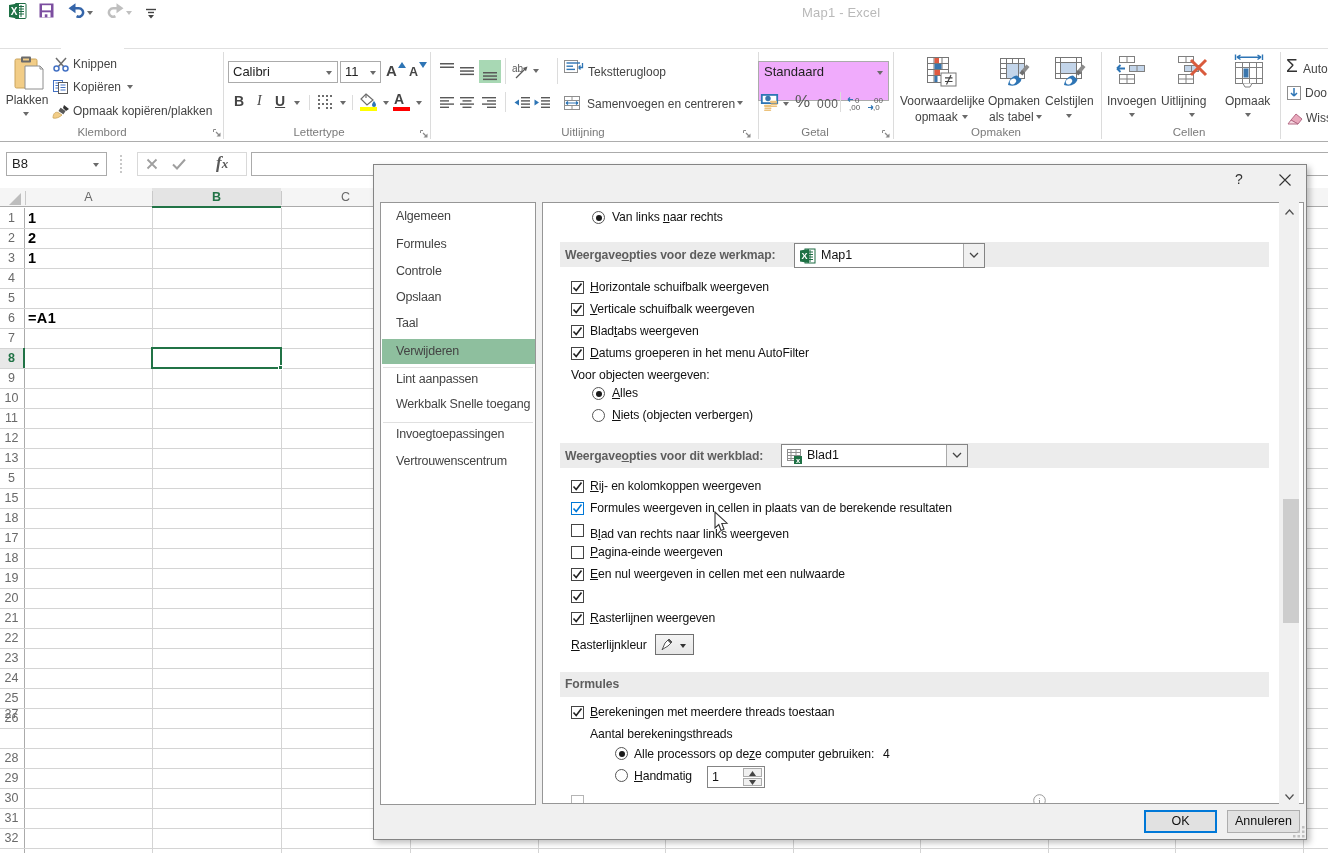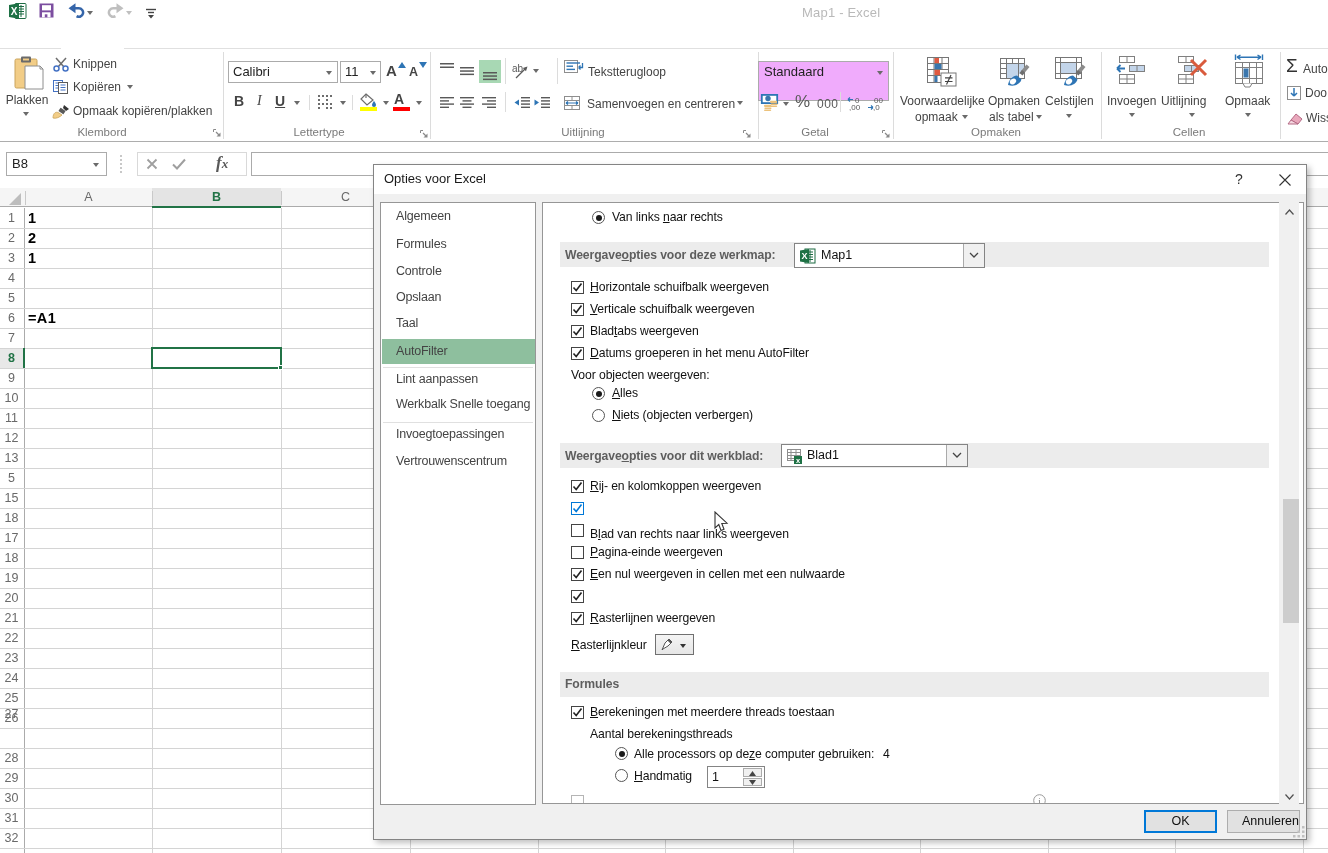--- a/index.html
+++ b/index.html
@@ -531,34 +531,31 @@
 <div class="abs" style="left:1303px;top:20px;width:1px;height:645px;background:#d4d4d4;"></div>
 <div class="cellval" style="left:28px;top:20px;">1</div>
 <div class="cellval" style="left:28px;top:40px;">2</div>
 <div class="cellval" style="left:28px;top:60px;">1</div>
 <div class="cellval" style="left:28px;top:120px;">=A1</div>
 <div class="abs" style="left:151px;top:159px;width:131px;height:22px;border:2px solid #217346;background:transparent;"></div>
 <div class="abs" style="left:278px;top:177px;width:5px;height:5px;background:#217346;border:1px solid #fff;"></div>
 <div class="abs" style="left:23px;top:160px;width:2px;height:20px;background:#217346;"></div>
 </div>
 <div id="dlg">
-<div id="dlgtitle">
-        <span>Opties voor Excel</span>
-      </div>
 <div class="abs" style="left:861px;top:6px;font-size:14px;color:#333;">?</div>
 <svg class="abs" style="left:905px;top:9px;" width="12" height="12" viewBox="0 0 12 12">
 <path d="M0.5 0.5 L11.5 11.5 M11.5 0.5 L0.5 11.5" stroke="#333" stroke-width="1.1"></path>
       </svg>
 <div id="navpanel">
 <div class="navitem" style="top:1px;">Algemeen</div>
 <div class="navitem" style="top:29px;">Formules</div>
 <div class="navitem" style="top:56px;">Controle</div>
 <div class="navitem" style="top:82px;">Opslaan</div>
 <div class="navitem" style="top:108px;">Taal</div>
-<div class="navitem navsel" style="top:136px;">AutoFilter</div>
+<div class="navitem navsel" style="top:136px;">Verwijderen</div>
 <div class="navitem" style="top:164px;">Lint aanpassen</div>
 <div class="navitem" style="top:189px;">Werkbalk Snelle toegang</div>
 <div class="navitem" style="top:219px;">Invoegtoepassingen</div>
 <div class="navitem" style="top:246px;">Vertrouwenscentrum</div>
 <div class="navsep" style="top:164px;"></div>
 <div class="navsep" style="top:219px;"></div>
 </div>
 <div id="content">
 <div class="rad" style="left:49px;top:8px;">
           <div class="dot"></div>
@@ -639,20 +636,21 @@
           <svg width="11" height="11" viewBox="0 0 11 11" style="margin:0px 0 0 0px;">
             <path d="M1.5 5.5 L4.2 8.5 L9.5 1.5" fill="none" stroke="#222" stroke-width="1.6"></path>
           </svg>
         </div>
 <div class="ctext" style="left:47px;top:276px;"><u>R</u>ij- en kolomkoppen weergeven</div>
 <div class="cb" style="left:28px;top:299px;border-color:#0078d7;">
           <svg width="11" height="11" viewBox="0 0 11 11" style="margin:0px 0 0 0px;">
             <path d="M1.5 5.5 L4.2 8.5 L9.5 1.5" fill="none" stroke="#0078d7" stroke-width="1.6"></path>
           </svg>
         </div>
+<div class="ctext" style="left:47px;top:298px;">Formules weer<u>g</u>even in cellen in plaats van de berekende resultaten</div>
 <div class="cb" style="left:28px;top:321px;border-color:#444;"></div>
 <div class="ctext" style="left:47px;top:324px;text-align:center;">B<u>l</u>ad van rechts naar links weergeven</div>
 <div class="cb" style="left:28px;top:343px;border-color:#444;"></div>
 <div class="ctext" style="left:47px;top:342px;"><u>P</u>agina-einde weergeven</div>
 <div class="cb" style="left:28px;top:365px;border-color:#444;">
           <svg width="11" height="11" viewBox="0 0 11 11" style="margin:0px 0 0 0px;">
             <path d="M1.5 5.5 L4.2 8.5 L9.5 1.5" fill="none" stroke="#222" stroke-width="1.6"></path>
           </svg>
         </div>
 <div class="ctext" style="left:47px;top:364px;"><u>E</u>en nul weergeven in cellen met een nulwaarde</div>
@@ -712,21 +710,21 @@
 </div>
 <div class="abs" style="left:905px;top:37px;width:20px;height:602px;background:#f0f0f0;"></div>
 <svg class="abs" style="left:911px;top:44px;" width="9" height="6" viewBox="0 0 9 6">
         <path d="M0.5 5.5 L4.5 1 L8.5 5.5" fill="none" stroke="#505050" stroke-width="1.2"></path>
       </svg>
 <svg class="abs" style="left:911px;top:629px;" width="9" height="6" viewBox="0 0 9 6">
         <path d="M0.5 0.5 L4.5 5 L8.5 0.5" fill="none" stroke="#505050" stroke-width="1.2"></path>
       </svg>
 <div class="abs" style="left:909px;top:334px;width:16px;height:124px;background:#cdcdcd;"></div>
 <div class="abs" style="left:770px;top:645px;width:73px;height:23px;background:#e1e1e1;border:2px solid #0078d7;text-align:center;line-height:19px;font-size:12.5px;color:#111;">OK</div>
-<div class="abs" style="left:853px;top:645px;width:73px;height:23px;background:#e1e1e1;border:1px solid #adadad;text-align:right;line-height:21px;font-size:12.5px;color:#111;">Annuleren</div>
+<div class="abs" style="left:853px;top:645px;width:73px;height:23px;background:#e1e1e1;border:1px solid #adadad;text-align:center;line-height:21px;font-size:12.5px;color:#111;">Annuleren</div>
 <svg class="abs" style="left:919px;top:661px;" width="13" height="13" viewBox="0 0 13 13">
 <g fill="#c0c0c0">
           <rect x="9" y="0" width="2.5" height="2.5"></rect>
           <rect x="9" y="4.5" width="2.5" height="2.5"></rect>
           <rect x="9" y="9" width="2.5" height="2.5"></rect>
 <rect x="4.5" y="4.5" width="2.5" height="2.5"></rect>
           <rect x="4.5" y="9" width="2.5" height="2.5"></rect>
           <rect x="0" y="9" width="2.5" height="2.5"></rect>
         </g>
       </svg>

